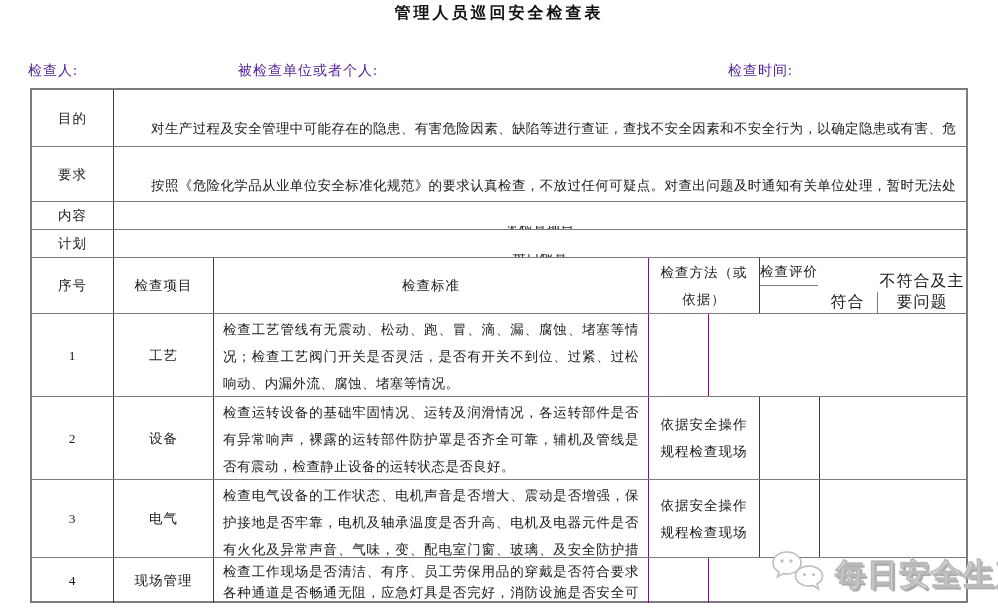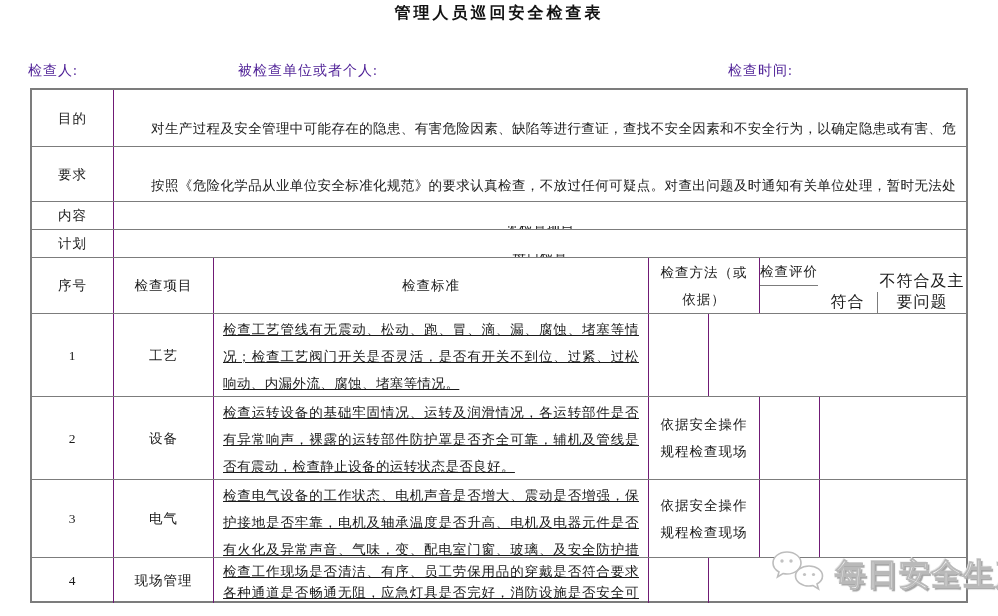--- a/index.html
+++ b/index.html
@@ -33,21 +33,21 @@
   .colD{width:111px;}
   .colE{width:60px;}
   .colF{flex:1;}
   .center{display:flex;align-items:center;justify-content:center;text-align:center;letter-spacing:1px;}
   .secbody{flex:1;padding:1px 10px;text-align:justify;text-indent:2em;letter-spacing:0.3px;}
   .secbody.mid{display:flex;align-items:center;justify-content:center;text-indent:0;padding:0;font-family:Liberation Mono, monospace;}
   .colEF{flex:1;display:flex;flex-direction:row;border-right:none;box-sizing:border-box;}
   .eval-title{height:28px;border-bottom:1px solid #7c7c7c;box-sizing:border-box;font-size:13.5px;}
   .eval-sub{display:flex;flex:1;align-items:flex-end;}
   .eval-sub .colE{border-right:1px solid #7c7c7c;box-sizing:border-box;}
-  .std{padding:2px 9px;text-align:justify;letter-spacing:0.4px;text-decoration:underline;}
+  .std{padding:2px 9px;text-align:justify;letter-spacing:0.4px;}
   .std.tight{line-height:21px;padding-top:3px;}
   .method{line-height:27px;letter-spacing:1px;padding:0 6px;}
 
   .watermark{position:absolute;left:770px;top:549px;display:flex;align-items:center;pointer-events:none;}
   .wm-icon{margin-right:7px;}
   .wm-text{
     font-size:31px;font-weight:bold;letter-spacing:1px;white-space:nowrap;
     color:#fdfdfd;-webkit-text-stroke:0.8px #b9b9b9;
     text-shadow:2px 2px 1px #a5a5a5, -1px -1px 0 #e8e8e8;
     font-family:"Liberation Sans","DejaVu Sans",sans-serif;

